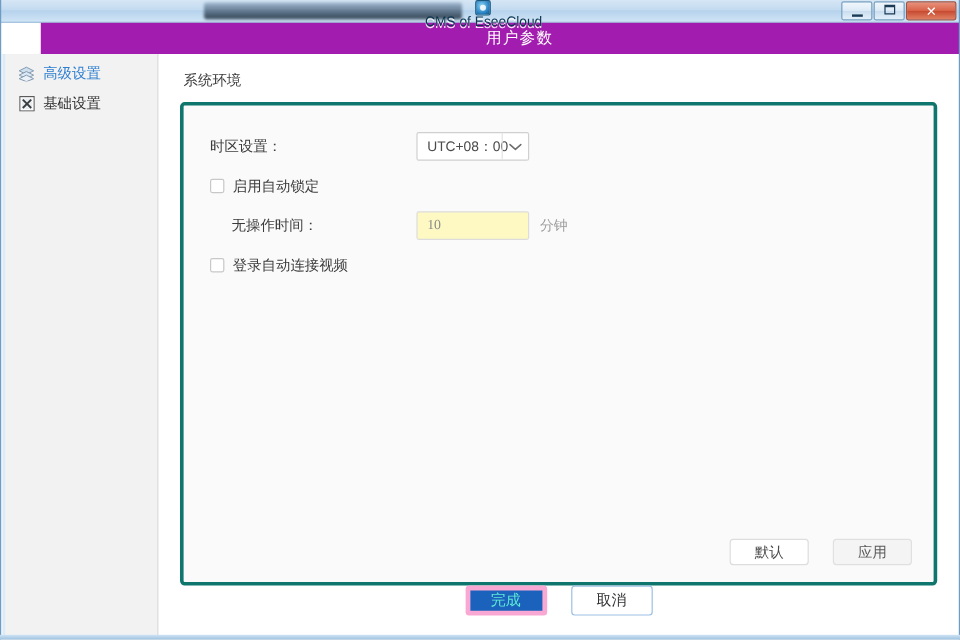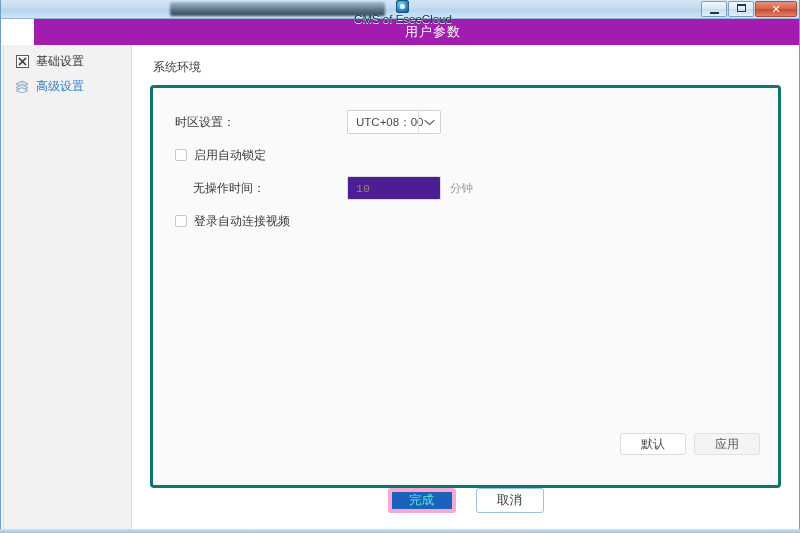--- a/index.html
+++ b/index.html
@@ -222,26 +222,26 @@
     border-left: 1px solid #e3e3e3;
     display: flex; align-items: center; justify-content: center;
     box-sizing: border-box;
   }
   .select-arrow svg { display: block; }
 
   .text-input {
     width: 94px; height: 24px;
     border: 1px solid #dcdcdc;
     border-radius: 2px;
-    background: #4c1d95;
+    background: #fef9c3;
     box-sizing: border-box;
     font-size: 11.5px;
     color: #8a8a8a;
     padding-left: 8px;
-    font-family: Liberation Mono, monospace;
+    font-family: Liberation Serif, serif;
     outline: none;
     flex: 0 0 auto;
   }
   .unit {
     font-size: 11.5px;
     color: #9a9a9a;
     margin-left: 9px;
   }
 
   .check-row {
@@ -260,22 +260,22 @@
     flex: 0 0 auto;
   }
   .check-label {
     font-size: 12px;
     color: #3b3b3b;
   }
 
   
   .card-actions {
     position: absolute;
-    right: 18px; bottom: 30px;
-    display: flex; gap: 8px; align-items: center;
+    right: 18px; bottom: 14px;
+    display: flex; gap: 20px; align-items: center;
   }
   .btn-sm {
     width: 66px; height: 22px;
     border: 1px solid #dddddd;
     border-radius: 3px;
     background: #ffffff;
     font-size: 12px;
     color: #4a4a4a;
     display: flex; align-items: center; justify-content: center;
     cursor: pointer;
@@ -344,39 +344,39 @@
   </div>
 
   <div class="dialog-header">
     <div class="dialog-title">用户参数</div>
     <div class="dialog-close">✕</div>
   </div>
 
   <div class="dialog-body">
 
     <div class="sidebar">
+      <div class="side-item active">
+        <span class="side-ico">
+          <svg width="14" height="13" viewBox="0 0 14 13">
+            <path d="M7 1 L13 4 L7 7 L1 4 Z" fill="#cfe0ee" stroke="#7f97ad" stroke-width="0.8"></path>
+            <path d="M7 4.6 L13 7.6 L7 10.6 L1 7.6 Z" fill="#dce8f3" stroke="#7f97ad" stroke-width="0.8"></path>
+            <path d="M7 7.6 L13 10.6 L7 13 L1 10.6 Z" fill="#eaf2f8" stroke="#7f97ad" stroke-width="0.8"></path>
+          </svg>
+        </span>
+        <span>高级设置</span>
+      </div>
       <div class="side-item">
         <span class="side-ico">
           <svg width="13" height="13" viewBox="0 0 13 13">
             <rect x="0.5" y="0.5" width="12" height="12" fill="#ffffff" stroke="#5a5a5a"></rect>
             <rect x="2" y="2" width="9" height="9" fill="#e8eef4"></rect>
             <path d="M3 3 L10 10 M10 3 L3 10" stroke="#3c3c3c" stroke-width="1.6" fill="none"></path>
           </svg>
         </span>
         <span>基础设置</span>
-      </div>
-      <div class="side-item active">
-        <span class="side-ico">
-          <svg width="14" height="13" viewBox="0 0 14 13">
-            <path d="M7 1 L13 4 L7 7 L1 4 Z" fill="#cfe0ee" stroke="#7f97ad" stroke-width="0.8"></path>
-            <path d="M7 4.6 L13 7.6 L7 10.6 L1 7.6 Z" fill="#dce8f3" stroke="#7f97ad" stroke-width="0.8"></path>
-            <path d="M7 7.6 L13 10.6 L7 13 L1 10.6 Z" fill="#eaf2f8" stroke="#7f97ad" stroke-width="0.8"></path>
-          </svg>
-        </span>
-        <span>高级设置</span>
       </div>
     </div>
 
     <div class="content">
       <div class="section-title">系统环境</div>
 
       <div class="card">
 
         <div class="row">
           <div class="row-label">时区设置：</div>

